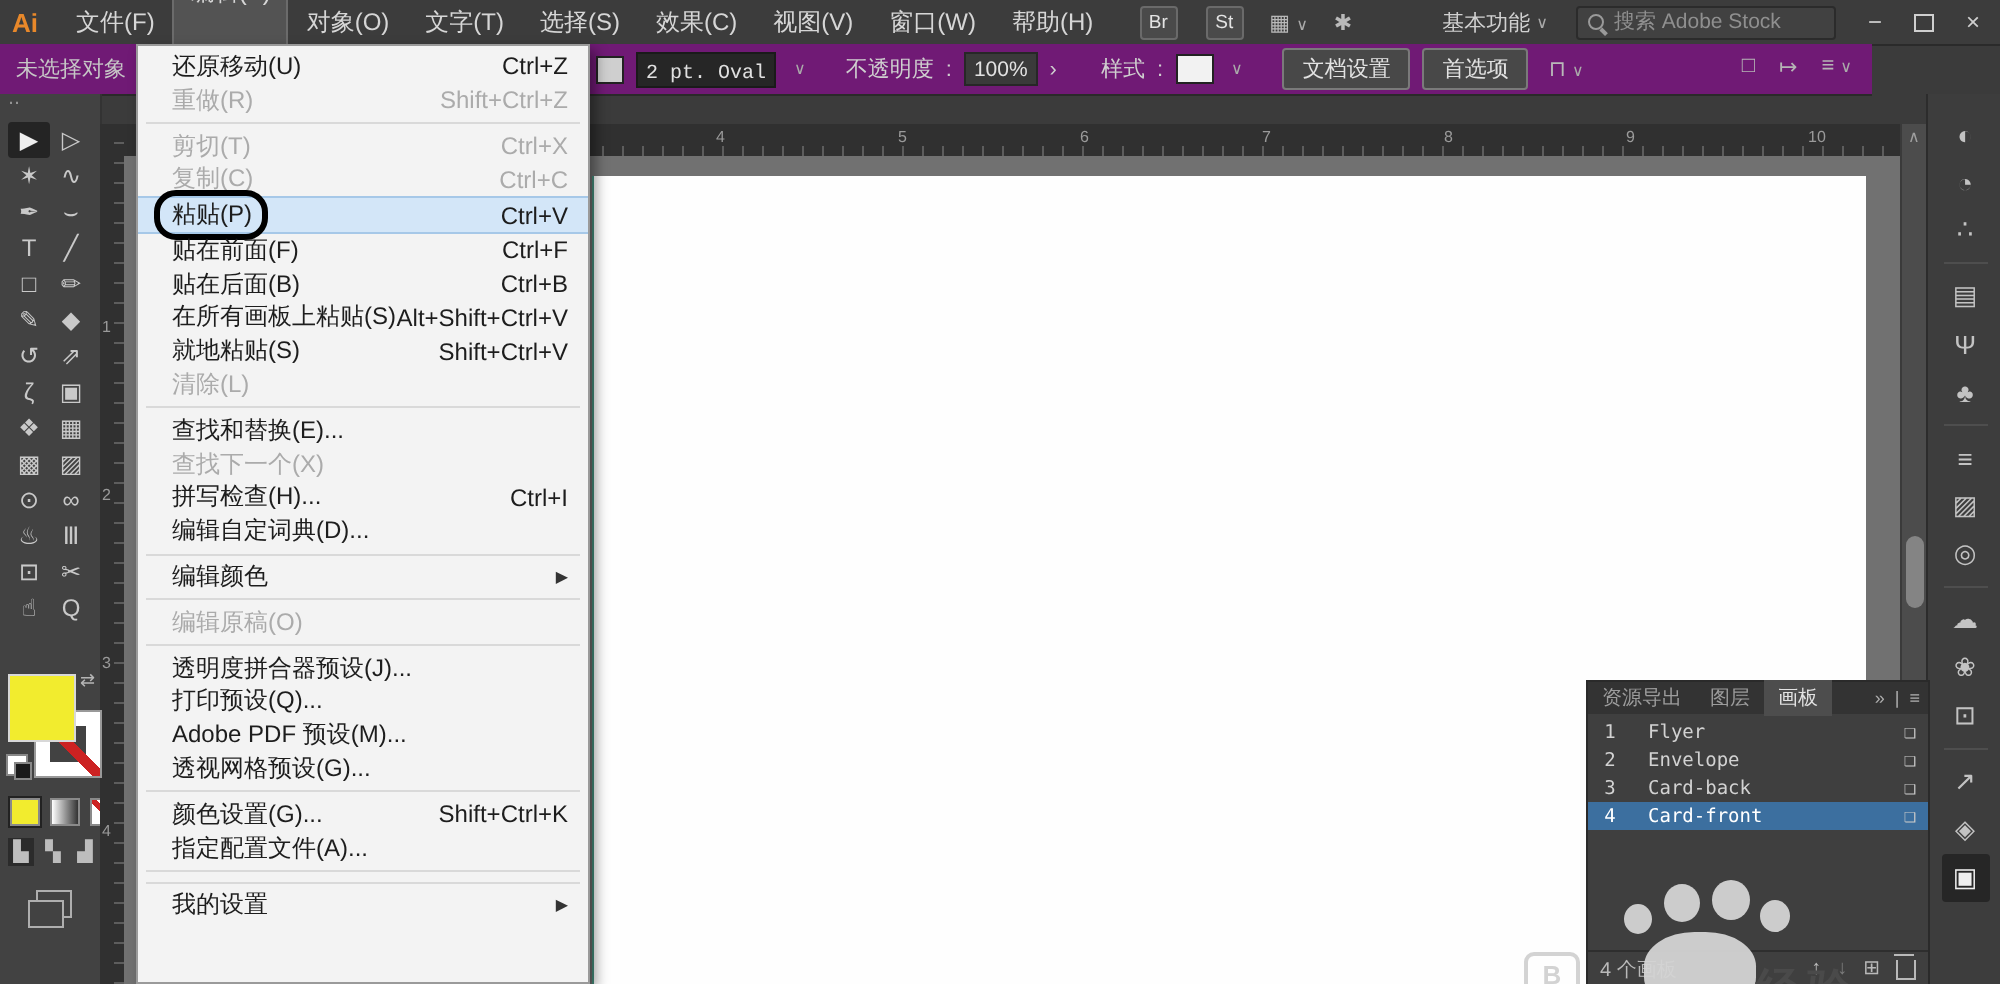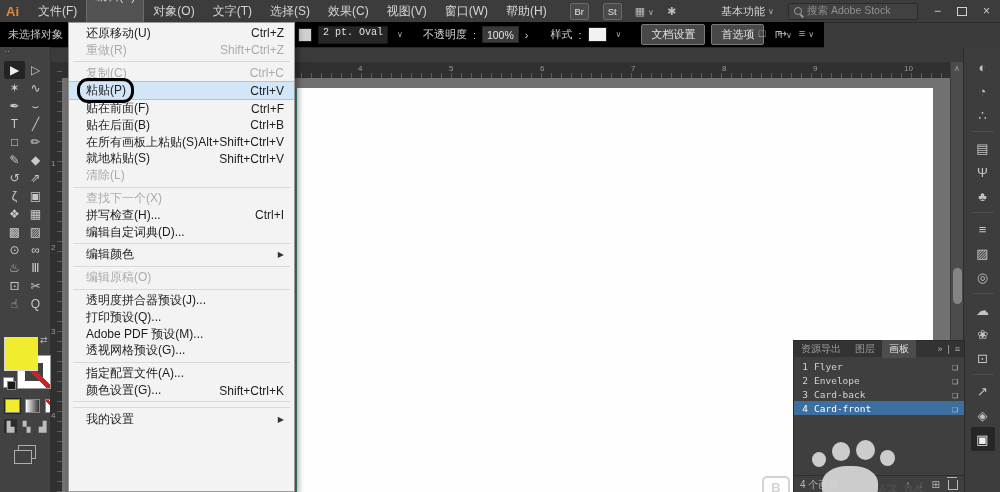--- a/index.html
+++ b/index.html
@@ -20,26 +20,26 @@
   .caret{font-size:8px;color:#aaa;margin-left:3px;}
   #workspace{margin-left:auto;display:flex;align-items:center;font-size:11px;color:#d0d0d0;}
   #searchbox{display:flex;align-items:center;gap:5px;width:118px;height:15px;background:#414141;
              border:1px solid #2b2b2b;border-radius:2px;margin-left:14px;padding:0 5px;color:#8f8f8f;font-size:10.5px;overflow:hidden;white-space:nowrap;}
   .mag-icon{width:6px;height:6px;border:1.5px solid #9a9a9a;border-radius:50%;position:relative;flex:none;}
   .mag-icon::after{content:'';position:absolute;width:4px;height:1.5px;background:#9a9a9a;transform:rotate(45deg);right:-3px;bottom:-2px;}
   #winbtns{display:flex;align-items:center;gap:16px;margin:0 10px 0 16px;color:#cfcfcf;font-size:12px;}
   .restore-icon{width:8px;height:7px;border:1px solid #cfcfcf;display:inline-block;}
 
   
-  #controlbar{position:absolute;left:0;top:22px;width:824px;height:25px;background:#000000;
+  #controlbar{position:absolute;left:0;top:22px;width:936px;height:25px;background:#701a75;
               border-bottom:1px solid #2a2a2a;color:#cfcfcf;font-size:11px;}
   #sel-status{position:absolute;left:8px;top:5px;color:#c6c6c6;}
   #cb-right{position:absolute;left:298px;top:0;height:25px;display:flex;align-items:center;gap:6px;}
   .mini-swatch{width:12px;height:12px;background:#cfcfcf;border:1px solid #222;}
-  #brush-box{display:flex;align-items:flex-start;background:#262626;border:1px solid #1a1a1a;height:16px;padding:0 4px;gap:4px;}
+  #brush-box{display:flex;align-items:flex-end;background:#262626;border:1px solid #1a1a1a;height:16px;padding:0 4px;gap:4px;}
   #brush-box .bt{color:#e0e0e0;font-size:10px;font-family:"Liberation Mono",monospace;}
   .field{background:#3a3a3a;border:1px solid #272727;height:15px;display:flex;align-items:center;padding:0 4px;font-size:10.5px;color:#e2e2e2;}
   .cb-btn{background:#484848;border:1px solid #7a7a7a;border-radius:2px;padding:2px 9px;font-size:11px;color:#e2e2e2;}
   #style-swatch{width:17px;height:13px;background:#f2f2f2;border:1px solid #222;}
   #cb-far{position:absolute;right:10px;top:5px;display:flex;gap:12px;color:#b5b5b5;font-size:11px;}
 
   
   #tabbar{position:absolute;left:50px;top:47px;width:913px;height:15px;background:#2e2e2e;
           border-bottom:1px solid #222;color:#9f9f9f;font-size:10px;}
   #tabtext{position:absolute;left:7px;top:2px;}
@@ -104,21 +104,21 @@
   #panel{position:absolute;left:793px;top:340px;width:170px;height:152px;background:#3f3f3f;
          border:1px solid #2a2a2a;z-index:20;font-size:10px;}
   #panel-tabs{display:flex;align-items:center;height:16px;background:#333;color:#9c9c9c;}
   .ptab{padding:2px 7px;white-space:nowrap;}
   .ptab.active{background:#4d4d4d;color:#e3e3e3;}
   #ptab-ctrl{margin-left:auto;display:flex;gap:5px;align-items:center;color:#b0b0b0;padding-right:4px;font-size:9px;}
   #panel-rows{position:absolute;left:0;top:18px;width:100%;}
   .prow{display:flex;align-items:center;height:14px;color:#d2d2d2;font-family:"DejaVu Sans Mono","Liberation Mono",monospace;font-size:9.5px;}
   .prow.selected{background:var(--accent-blue,#3c6f9f);color:#fff;}
   .prow .num{width:14px;text-align:center;margin-left:4px;}
-  .prow .nm{margin-left:2px;flex:1;}
+  .prow .nm{margin-left:12px;flex:1;}
   .prow .pg{margin-right:6px;font-size:10px;color:#c9c9c9;}
   #panel-status{position:absolute;left:0;bottom:0;width:100%;height:17px;border-top:1px solid #2e2e2e;
                 display:flex;align-items:center;color:#b9b9b9;}
   #panel-status .cnt{margin-left:6px;}
   #panel-status .ic{display:flex;gap:8px;margin-left:auto;margin-right:6px;align-items:center;}
   #panel-status .dim{color:#7c7c7c;}
   .trash-icon{width:8px;height:9px;border:1px solid #b9b9b9;border-top:none;position:relative;display:inline-block;}
   .trash-icon::before{content:'';position:absolute;left:-2px;top:-3px;width:10px;height:1.5px;background:#b9b9b9;}
 
   
@@ -509,20 +509,26 @@
 
       </div>
 
       <div class="mi separator">
         
         
         
         
       </div>
 
+      <div class="mi disabled">
+        <span class="ml">剪切(T)</span>
+        <span class="sp"></span>
+        <span class="ms">Ctrl+X</span>
+
+      </div>
 
       <div class="mi disabled">
         <span class="ml">复制(C)</span>
         <span class="sp"></span>
         <span class="ms">Ctrl+C</span>
 
       </div>
 
       <div class="mi highlighted annotated">
         <span class="ml">粘贴(P)<span class="ann"></span></span>
@@ -566,20 +572,26 @@
 
       </div>
 
       <div class="mi separator">
         
         
         
         
       </div>
 
+      <div class="mi">
+        <span class="ml">查找和替换(E)...</span>
+        <span class="sp"></span>
+        <span class="ms"></span>
+
+      </div>
 
       <div class="mi disabled">
         <span class="ml">查找下一个(X)</span>
         <span class="sp"></span>
         <span class="ms"></span>
 
       </div>
 
       <div class="mi">
         <span class="ml">拼写检查(H)...</span>
@@ -660,30 +672,30 @@
       </div>
 
       <div class="mi separator">
         
         
         
         
       </div>
 
       <div class="mi">
+        <span class="ml">颜色设置(G)...</span>
+        <span class="sp"></span>
+        <span class="ms">Shift+Ctrl+K</span>
+
+      </div>
+
+      <div class="mi">
         <span class="ml">指定配置文件(A)...</span>
         <span class="sp"></span>
         <span class="ms"></span>
-
-      </div>
-
-      <div class="mi">
-        <span class="ml">颜色设置(G)...</span>
-        <span class="sp"></span>
-        <span class="ms">Shift+Ctrl+K</span>
 
       </div>
 
       <div class="mi separator">
         
         
         
         
       </div>
 

